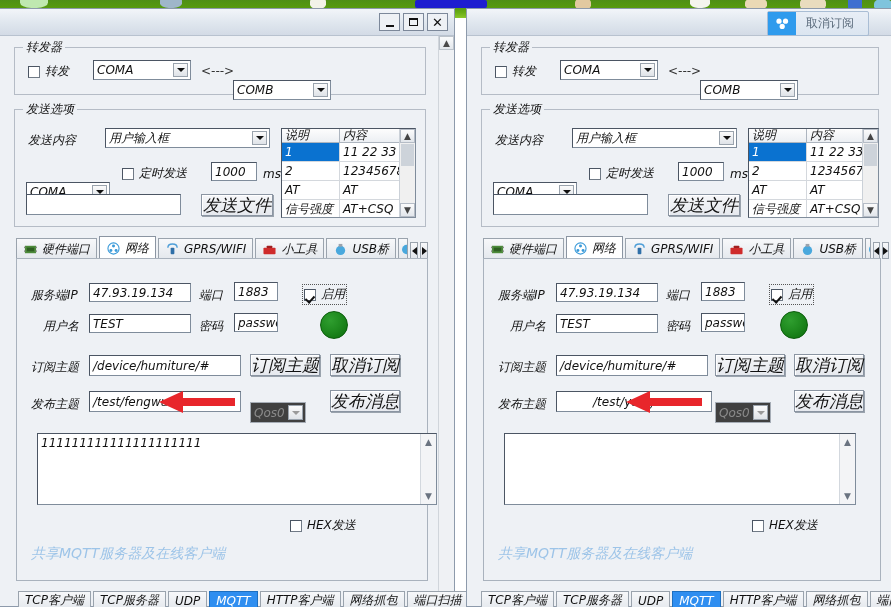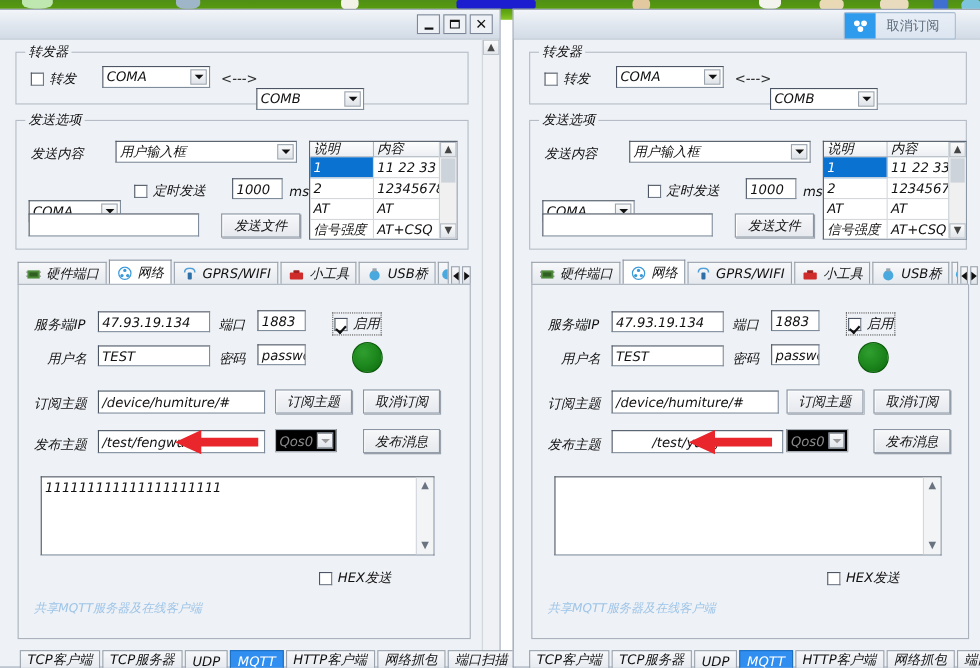--- a/index.html
+++ b/index.html
@@ -91,27 +91,27 @@
   .combo .arr{
     position:absolute;right:2px;top:2px;bottom:2px;width:15px;
     background:linear-gradient(180deg,#fbfbfb,#dfe3e8);
     border:1px solid #9aa3ad;box-sizing:border-box;
     display:flex;align-items:center;justify-content:center;
   }
   .combo .arr i{
     display:block;width:0;height:0;border-left:4px solid transparent;border-right:4px solid transparent;
     border-top:4px solid #111;
   }
-  .combo.dim{background:#000000;color:#8a8a8a;border-color:#a6adb6;}
+  .combo.dim{background:#404040;color:#8a8a8a;border-color:#a6adb6;margin-top:12px;}
   .combo.dim .arr i{border-top-color:#9a9a9a;}
   .btn{
     background:linear-gradient(180deg,#f6f7f9 0%,#e6e9ee 100%);
     border:1px solid #8b95a2;box-sizing:border-box;
     display:flex;align-items:center;justify-content:center;
-    font-size:12px;color:#111;box-shadow:inset 1px 1px 0 #ffffff, 1px 1px 0 #9aa3ad;
+    font-size:17px;color:#111;box-shadow:inset 1px 1px 0 #ffffff, 1px 1px 0 #9aa3ad;
     white-space:nowrap;
   }
   .lbl{position:absolute;font-size:12px;color:#111;white-space:nowrap;}
   .chk{position:absolute;display:flex;align-items:center;gap:5px;font-size:12px;color:#111;white-space:nowrap;}
   .chkbox{
     width:12px;height:12px;background:#fff;border:1px solid #707a86;
     border-top-color:#4b5563;border-left-color:#4b5563;box-sizing:border-box;
     position:relative;flex:none;
   }
   .chkbox.on::after{
@@ -181,21 +181,21 @@
     position:absolute;background:#fff;border:1px solid #7f8c9b;
     border-top-color:#4b5563;border-left-color:#4b5563;box-sizing:border-box;
     font-size:12px;color:#111;padding:2px 3px;overflow:hidden;white-space:nowrap;
     letter-spacing:0px;
   }
   .memo .msb{
     position:absolute;right:0;top:0;bottom:0;width:15px;background:#f3f4f6;border-left:1px solid #d3d8de;
   }
   .memo .msb .a{position:absolute;left:0;right:0;height:14px;display:flex;align-items:center;justify-content:center;font-size:9px;color:#6a7380;}
   .link{
-    position:absolute;font-size:11px;color:#9dc4e8;white-space:nowrap;
+    position:absolute;font-size:14px;color:#9dc4e8;white-space:nowrap;
   }
   
   .btabs{position:absolute;display:flex;gap:2px;}
   .btab{
     height:19px;border:1px solid #9aa3ad;box-sizing:border-box;
     background:linear-gradient(180deg,#f7f8fa,#e4e8ed);
     display:flex;align-items:center;padding:0 6px;font-size:12px;color:#111;white-space:nowrap;
   }
   .btab.active{background:#2f8ef0;color:#fff;border-color:#1d6fc0;}
 
@@ -431,21 +431,21 @@
       <div class="combo dim" style="left:233px;top:131px;width:56px;height:21px;">
         <span>Qos0</span>
         <span class="arr">
             <i></i>
           </span>
       </div>
       <div class="btn" style="position:absolute;left:313px;top:131px;width:70px;height:22px;">
         <span>发布消息</span>
       </div>
 
-      <div class="memo" style="left:20px;top:174px;width:358px;height:72px;">
+      <div class="memo" style="left:20px;top:174px;width:400px;height:72px;">
         <span>111111111111111111111</span>
         <div class="msb">
           <div class="a" style="top:1px;">▲</div>
           <div class="a" style="bottom:1px;">▼</div>
         </div>
       </div>
 
       <div class="chk" style="left:273px;top:258px;">
         <span class="chkbox"></span>
         <span>HEX发送</span>

